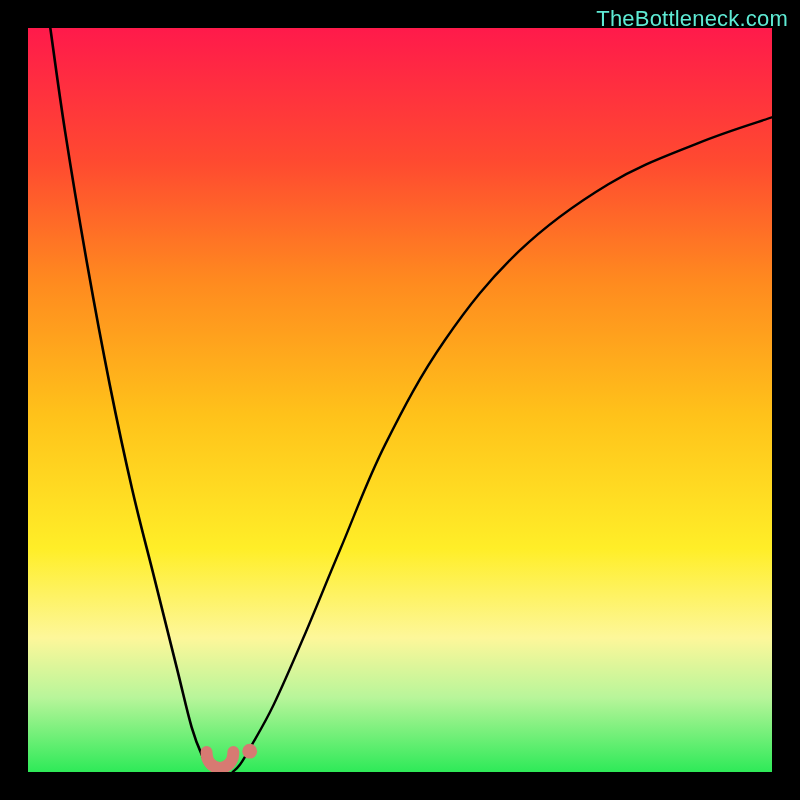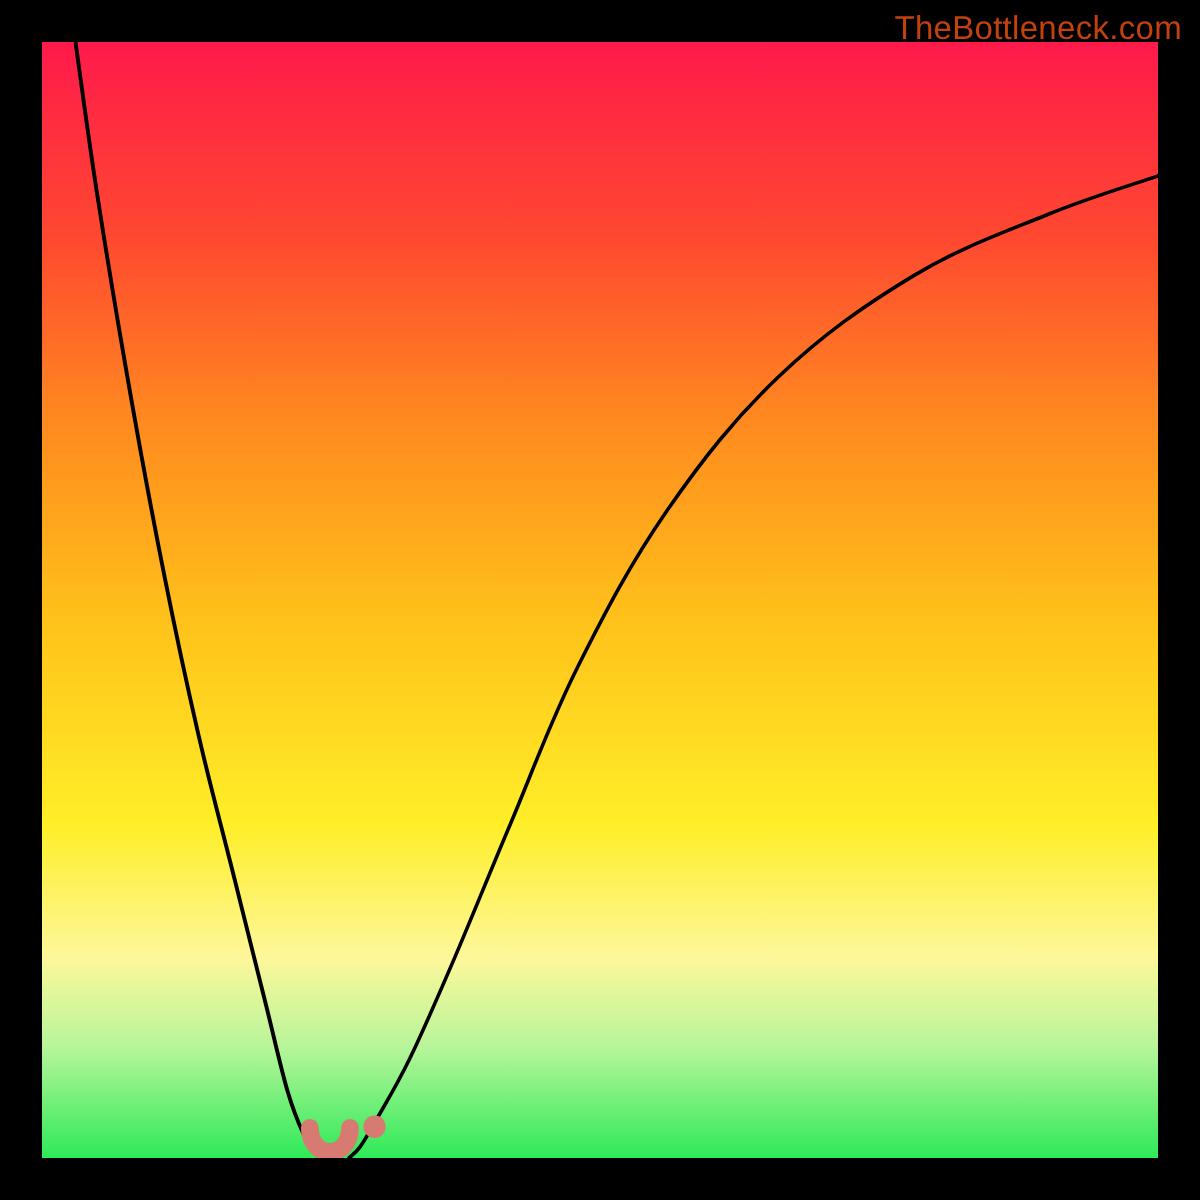--- a/index.html
+++ b/index.html
@@ -29,21 +29,21 @@
     inset: 0;
   }
   .curves {
     position: absolute;
     inset: 0;
   }
   .watermark {
     position: absolute;
     top: 6px;
     right: 12px;
-    color: #c2410c;
+    color: #5eead4;
     font-size: 22px;
     font-weight: 500;
     letter-spacing: 0.2px;
   }
 </style>
 </head>
 <body>
 
 <div class="frame">
 

